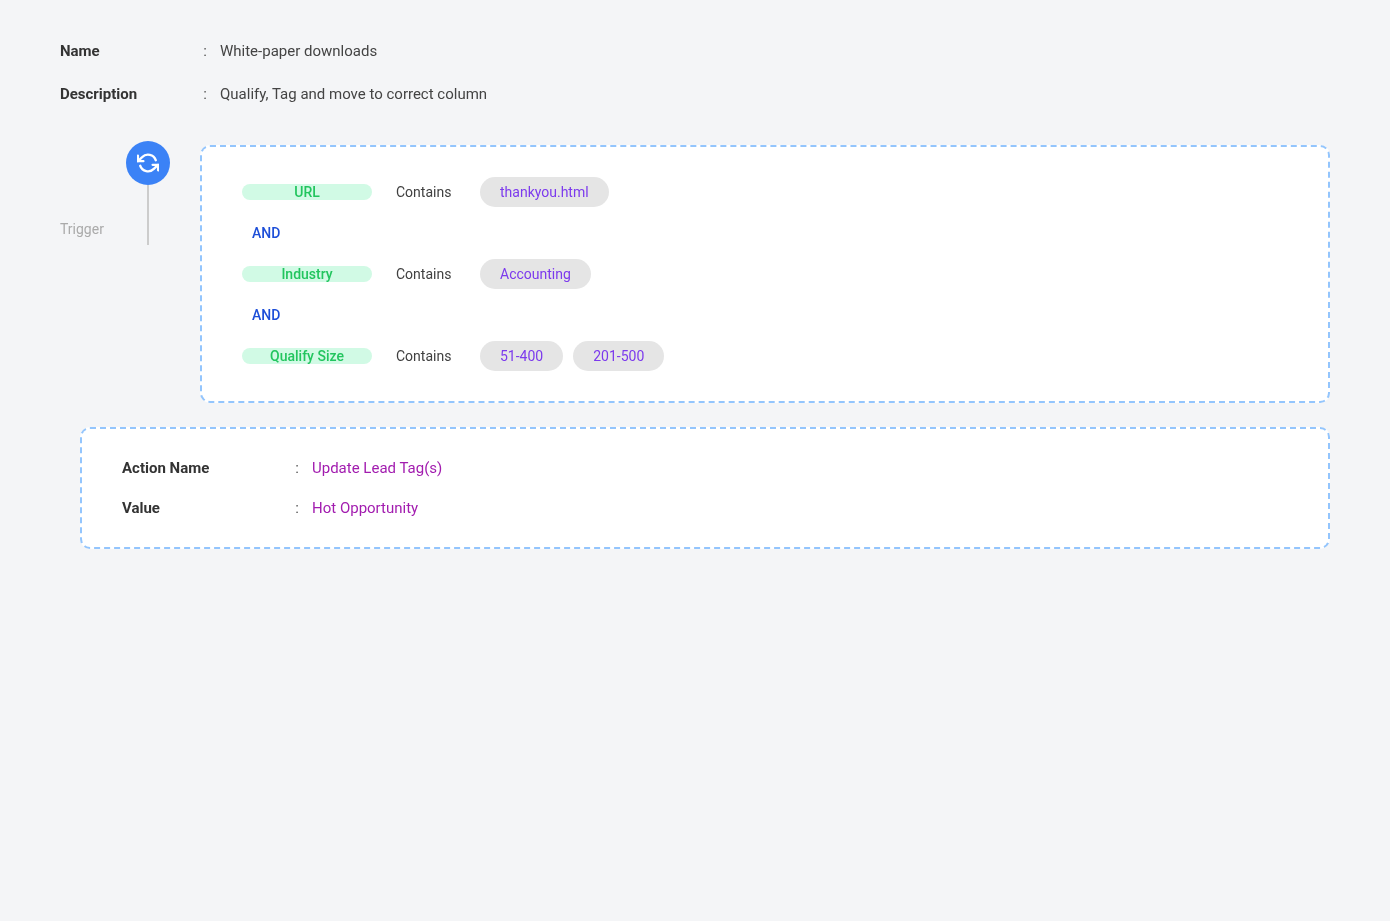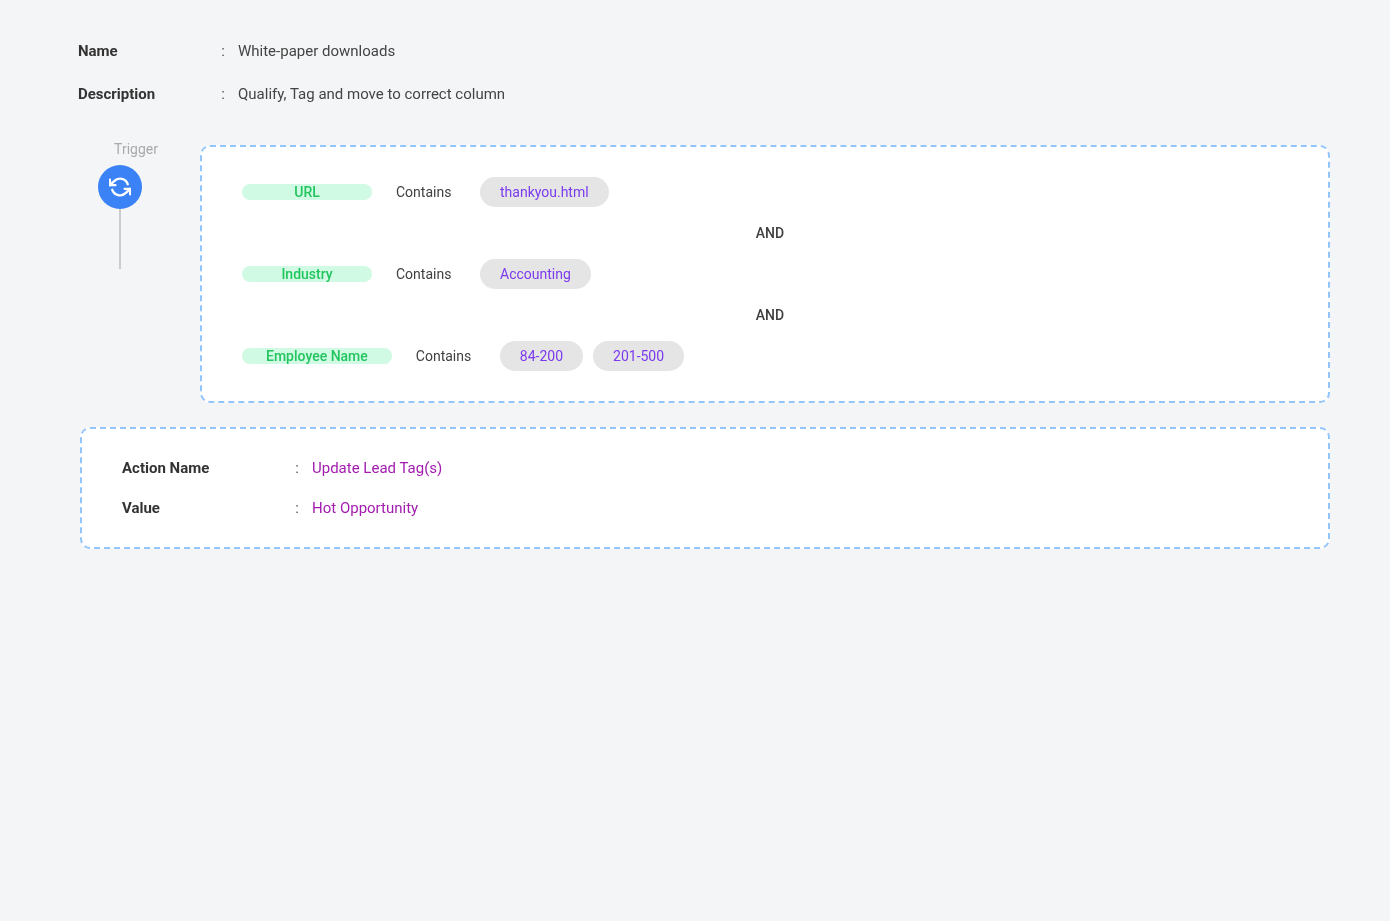--- a/index.html
+++ b/index.html
@@ -21,21 +21,20 @@
       align-items: flex-start;
       margin-bottom: 20px;
     }
 
     .meta-label {
       font-weight: 700;
       font-size: 15px;
       width: 130px;
       flex-shrink: 0;
       padding-top: 2px;
-      margin-left: 18px;
     }
 
     .meta-colon {
       width: 30px;
       text-align: center;
       flex-shrink: 0;
       padding-top: 2px;
       color: #555;
       font-size: 15px;
     }
@@ -113,23 +112,22 @@
     .tag {
       background: #e5e5e5;
       color: #7c3aed;
       border-radius: 20px;
       padding: 7px 20px;
       font-size: 14px;
     }
 
     .and-divider {
       font-size: 14px;
-      color: #404040;
+      color: #1d4ed8;
       font-weight: 500;
-      text-align: center;
       margin: 18px 0 18px 0;
       padding-left: 10px;
     }
 
     
     .action-detail-row {
       display: flex;
       align-items: center;
       margin-bottom: 22px;
     }
@@ -163,21 +161,21 @@
       margin-bottom: 0;
     }
 
     .action-block {
       display: flex;
       align-items: flex-start;
     }
 
     .block-left {
       display: flex;
-      flex-direction: column;
+      flex-direction: row;
       align-items: center;
       width: 120px;
       flex-shrink: 0;
       position: relative;
     }
 
     .block-label {
       font-size: 14px;
       color: #aaa;
       margin-bottom: 8px;
@@ -248,24 +246,24 @@
         <div class="condition-field">Industry</div>
         <div class="condition-operator">Contains</div>
         <div class="condition-tags">
           <span class="tag">Accounting</span>
         </div>
       </div>
 
       <div class="and-divider">AND</div>
 
       <div class="condition-row">
-        <div class="condition-field">Employee Name</div>
+        <div class="condition-field">Qualify Size</div>
         <div class="condition-operator">Contains</div>
         <div class="condition-tags">
-          <span class="tag">84-200</span>
+          <span class="tag">51-400</span>
           <span class="tag">201-500</span>
         </div>
       </div>
 
     </div>
   </div>
 </div>
 
 <div class="action-block">
   <div class="block-content">

